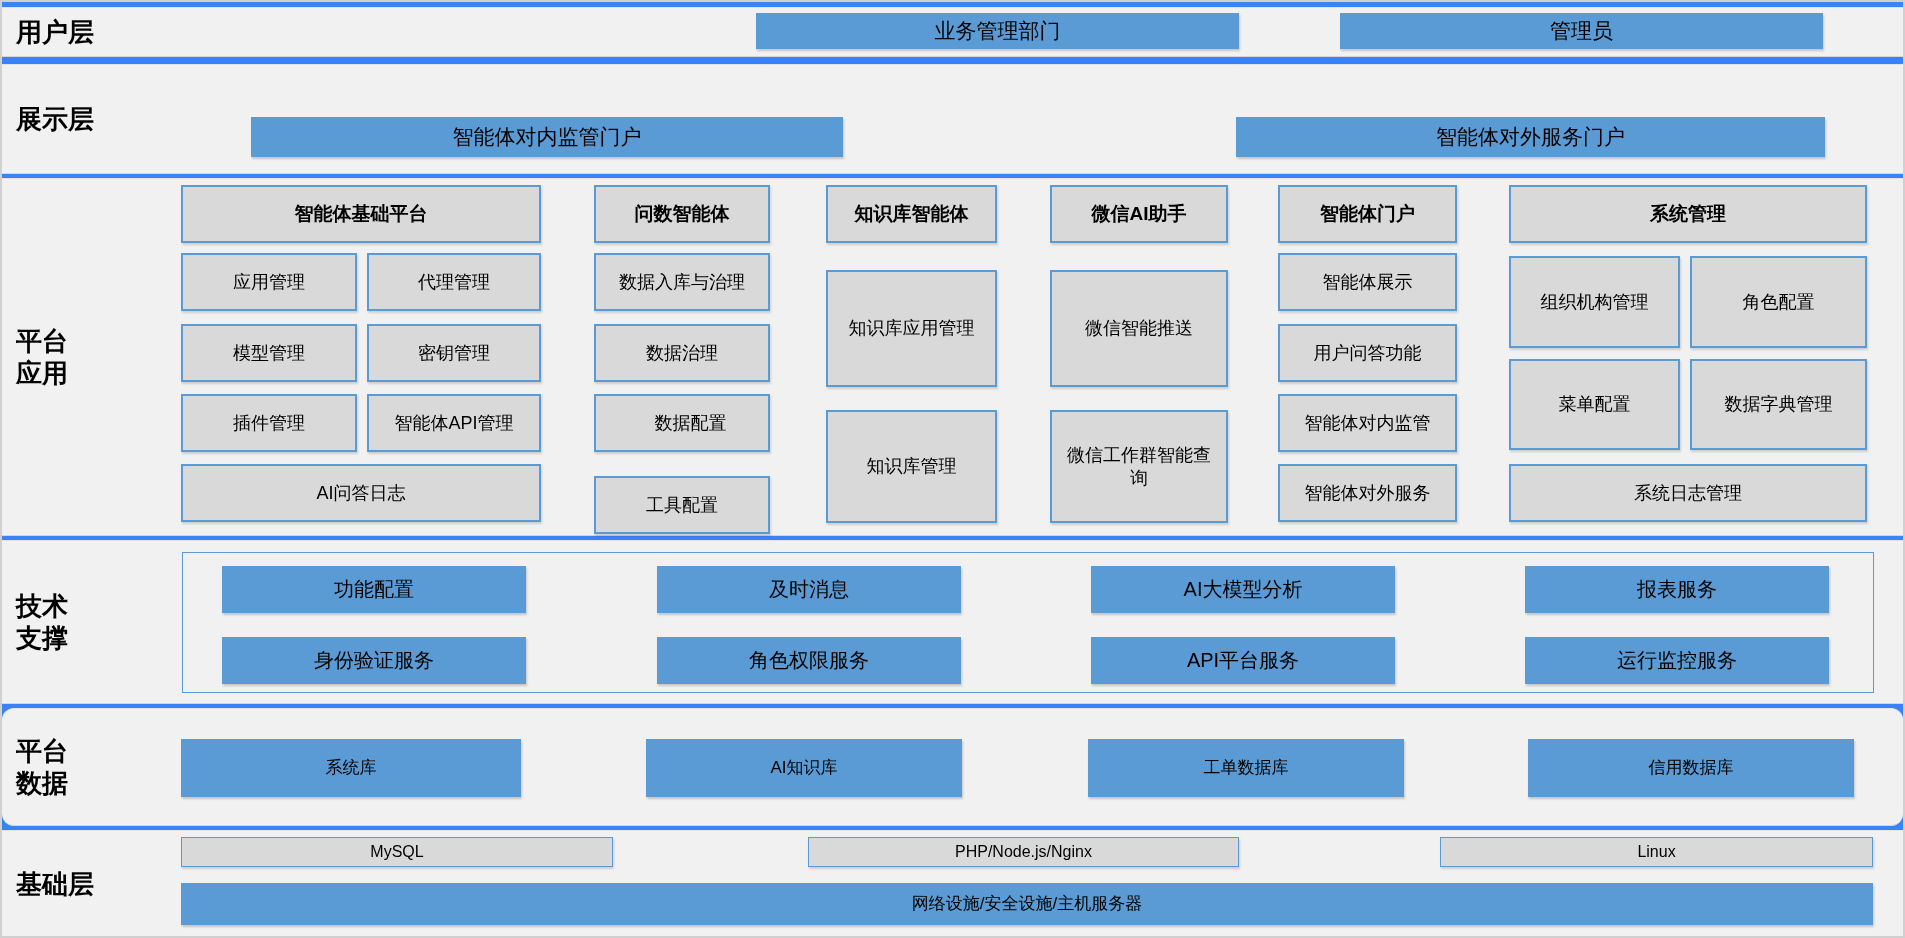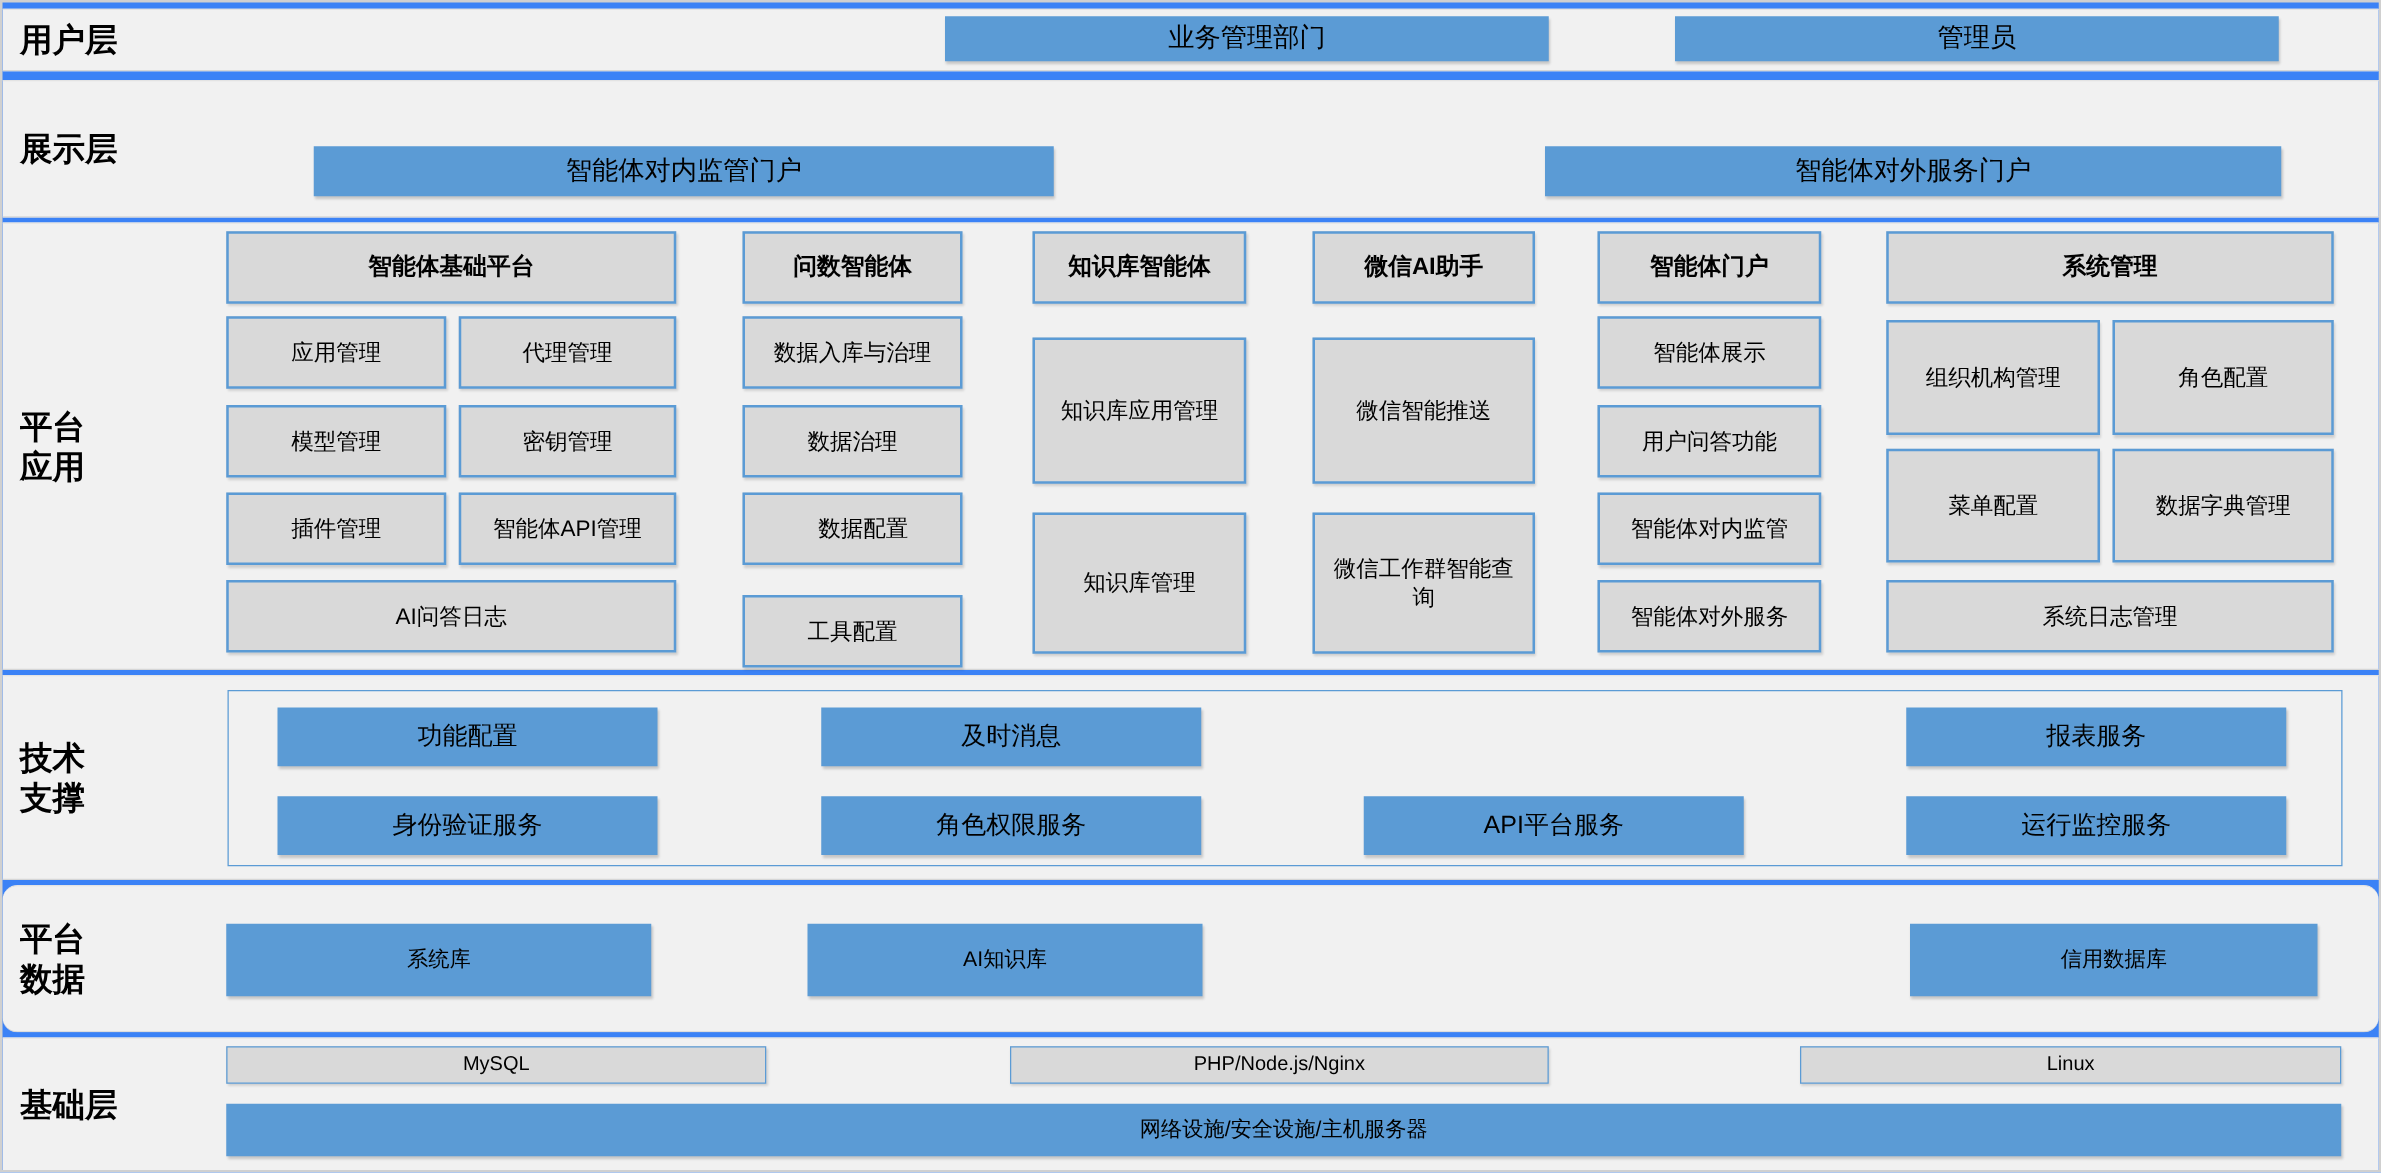--- a/index.html
+++ b/index.html
@@ -94,32 +94,34 @@
       <div class="node gray fs18" style="left:181px;top:180px;width:177px;height:91px;">数据字典管理</div>
       <div class="node gray fs18" style="left:0;top:285px;width:358px;height:58px;text-align:center;">系统日志管理</div>
     </div>
   </div>
 
   <div class="band" style="top:538px;height:162px;">
     <div class="band-label two-line">技术支撑</div>
     <div class="tech-box" style="left:180px;top:11px;width:1692px;height:141px;">
       <div class="node blue fs20" style="left:39px;top:13px;width:304px;height:47px;">功能配置</div>
       <div class="node blue fs20" style="left:474px;top:13px;width:304px;height:47px;">及时消息</div>
+      <div class="node blue fs20" style="left:908px;top:13px;width:304px;height:47px;">AI大模型分析</div>
       <div class="node blue fs20" style="left:1342px;top:13px;width:304px;height:47px;">报表服务</div>
       <div class="node blue fs20" style="left:39px;top:84px;width:304px;height:47px;">身份验证服务</div>
       <div class="node blue fs20" style="left:474px;top:84px;width:304px;height:47px;">角色权限服务</div>
       <div class="node blue fs20" style="left:908px;top:84px;width:304px;height:47px;">API平台服务</div>
       <div class="node blue fs20" style="left:1342px;top:84px;width:304px;height:47px;">运行监控服务</div>
     </div>
   </div>
 
   <div class="band" style="top:706px;height:116px;border-radius:12px;">
     <div class="band-label two-line">平台数据</div>
     <div class="node blue fs17" style="left:179px;top:30px;width:340px;height:58px;">系统库</div>
     <div class="node blue fs17" style="left:644px;top:30px;width:316px;height:58px;">AI知识库</div>
+    <div class="node blue fs17" style="left:1086px;top:30px;width:316px;height:58px;">工单数据库</div>
     <div class="node blue fs17" style="left:1526px;top:30px;width:326px;height:58px;">信用数据库</div>
   </div>
 
   <div class="band" style="top:828px;height:106px;">
     <div class="band-label">基础层</div>
     <div class="node gray fs16" style="left:179px;top:6px;width:432px;height:30px;border-width:1px;">MySQL</div>
     <div class="node gray fs16" style="left:806px;top:6px;width:431px;height:30px;border-width:1px;">PHP/Node.js/Nginx</div>
     <div class="node gray fs16" style="left:1438px;top:6px;width:433px;height:30px;border-width:1px;">Linux</div>
     <div class="node blue fs17" style="left:179px;top:52px;width:1692px;height:42px;">网络设施/安全设施/主机服务器</div>
   </div>

